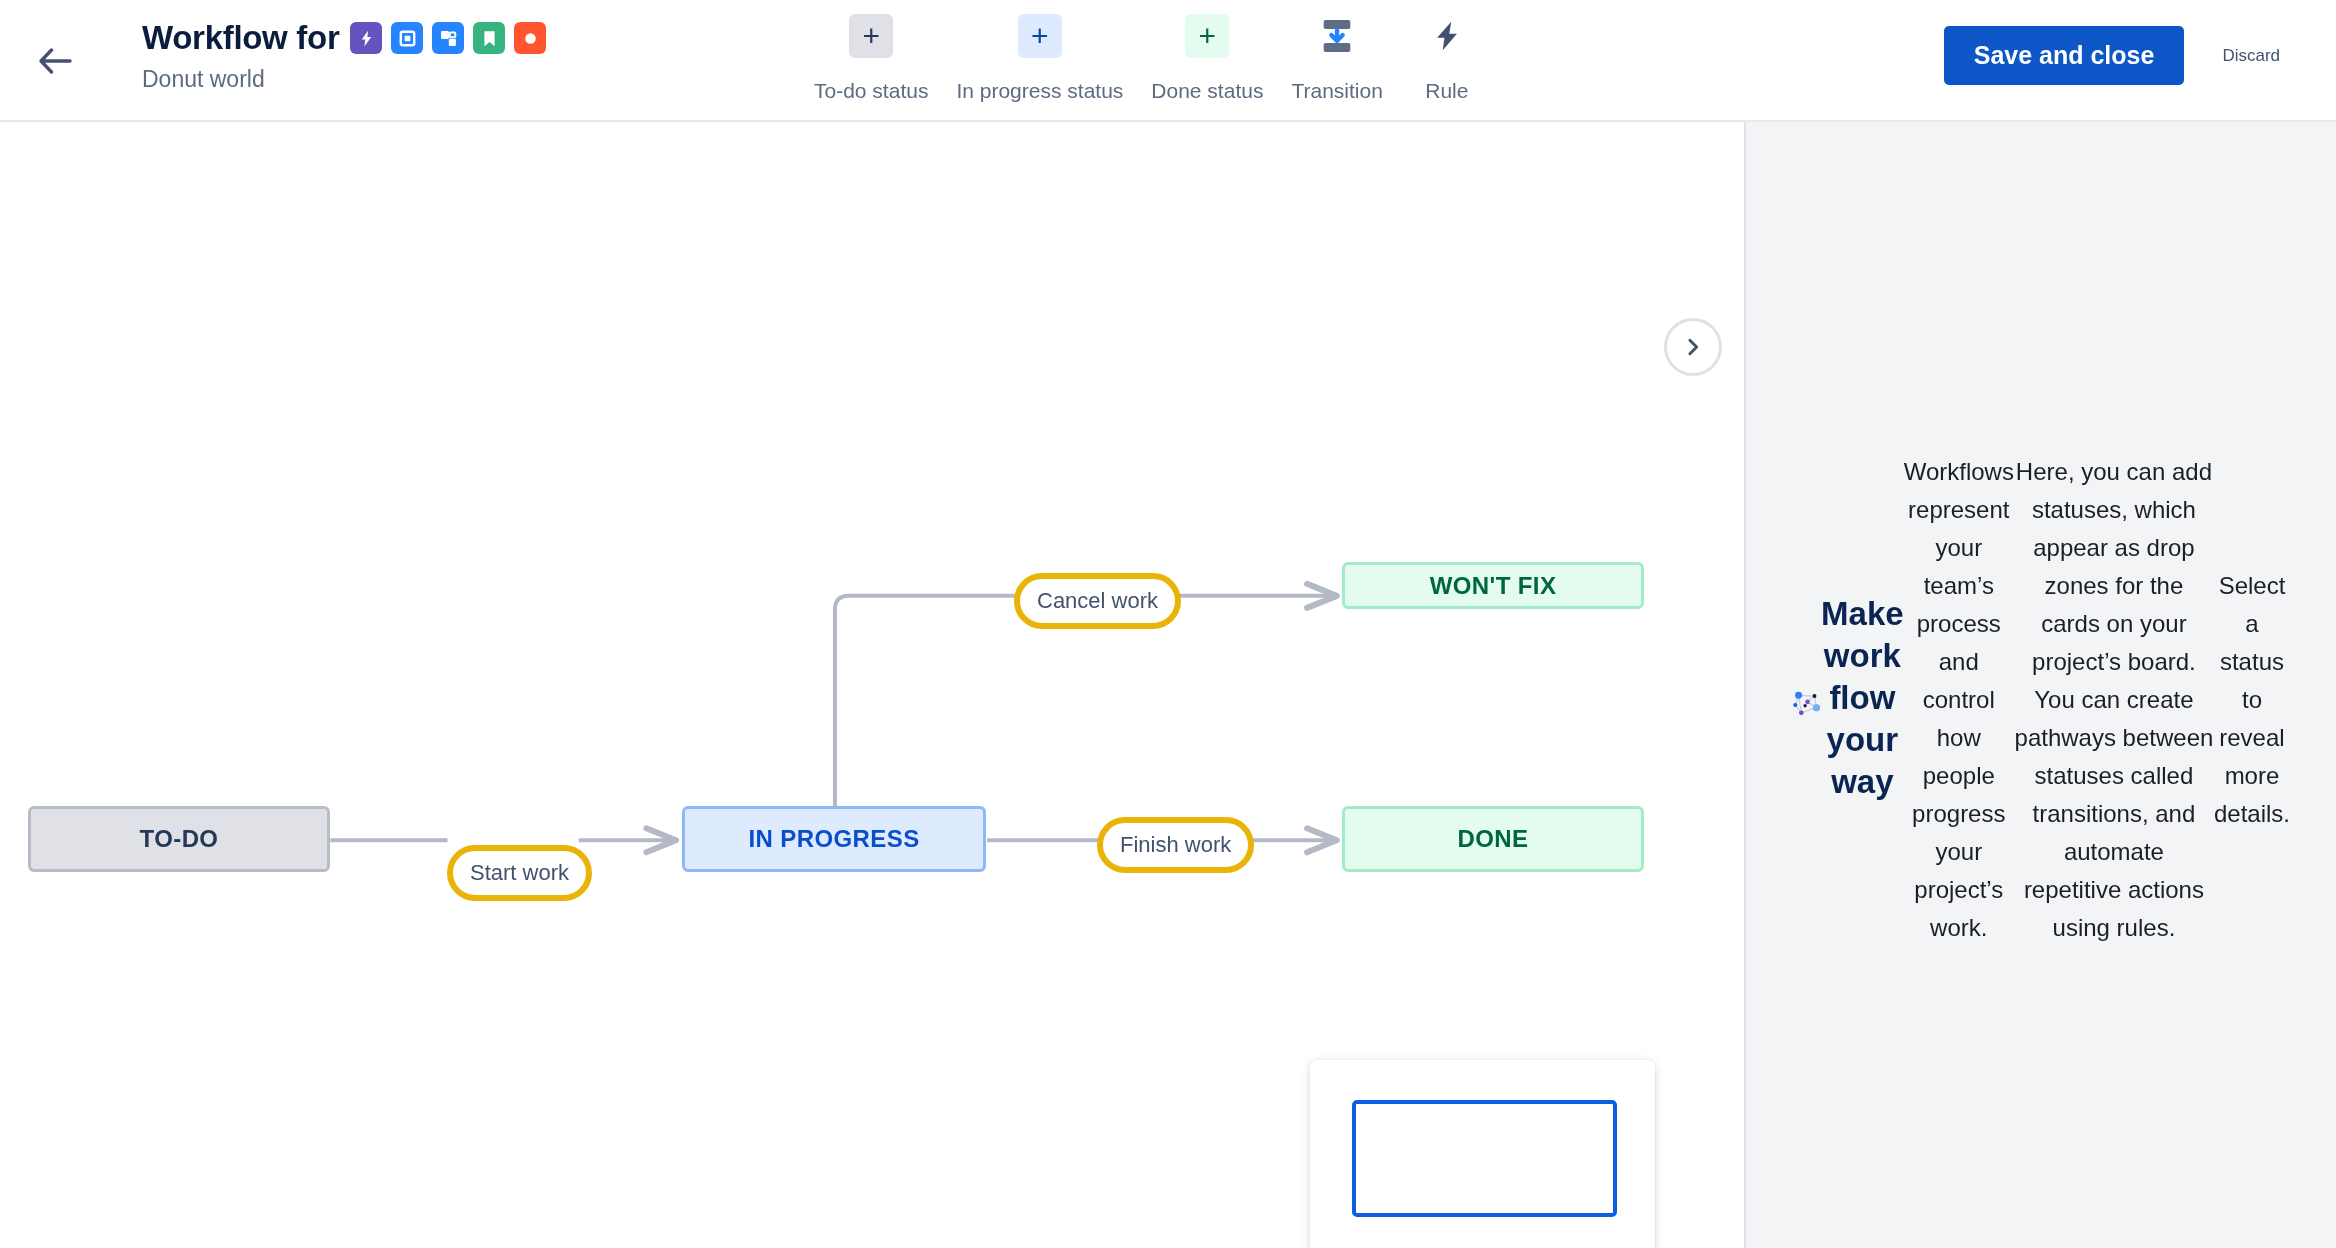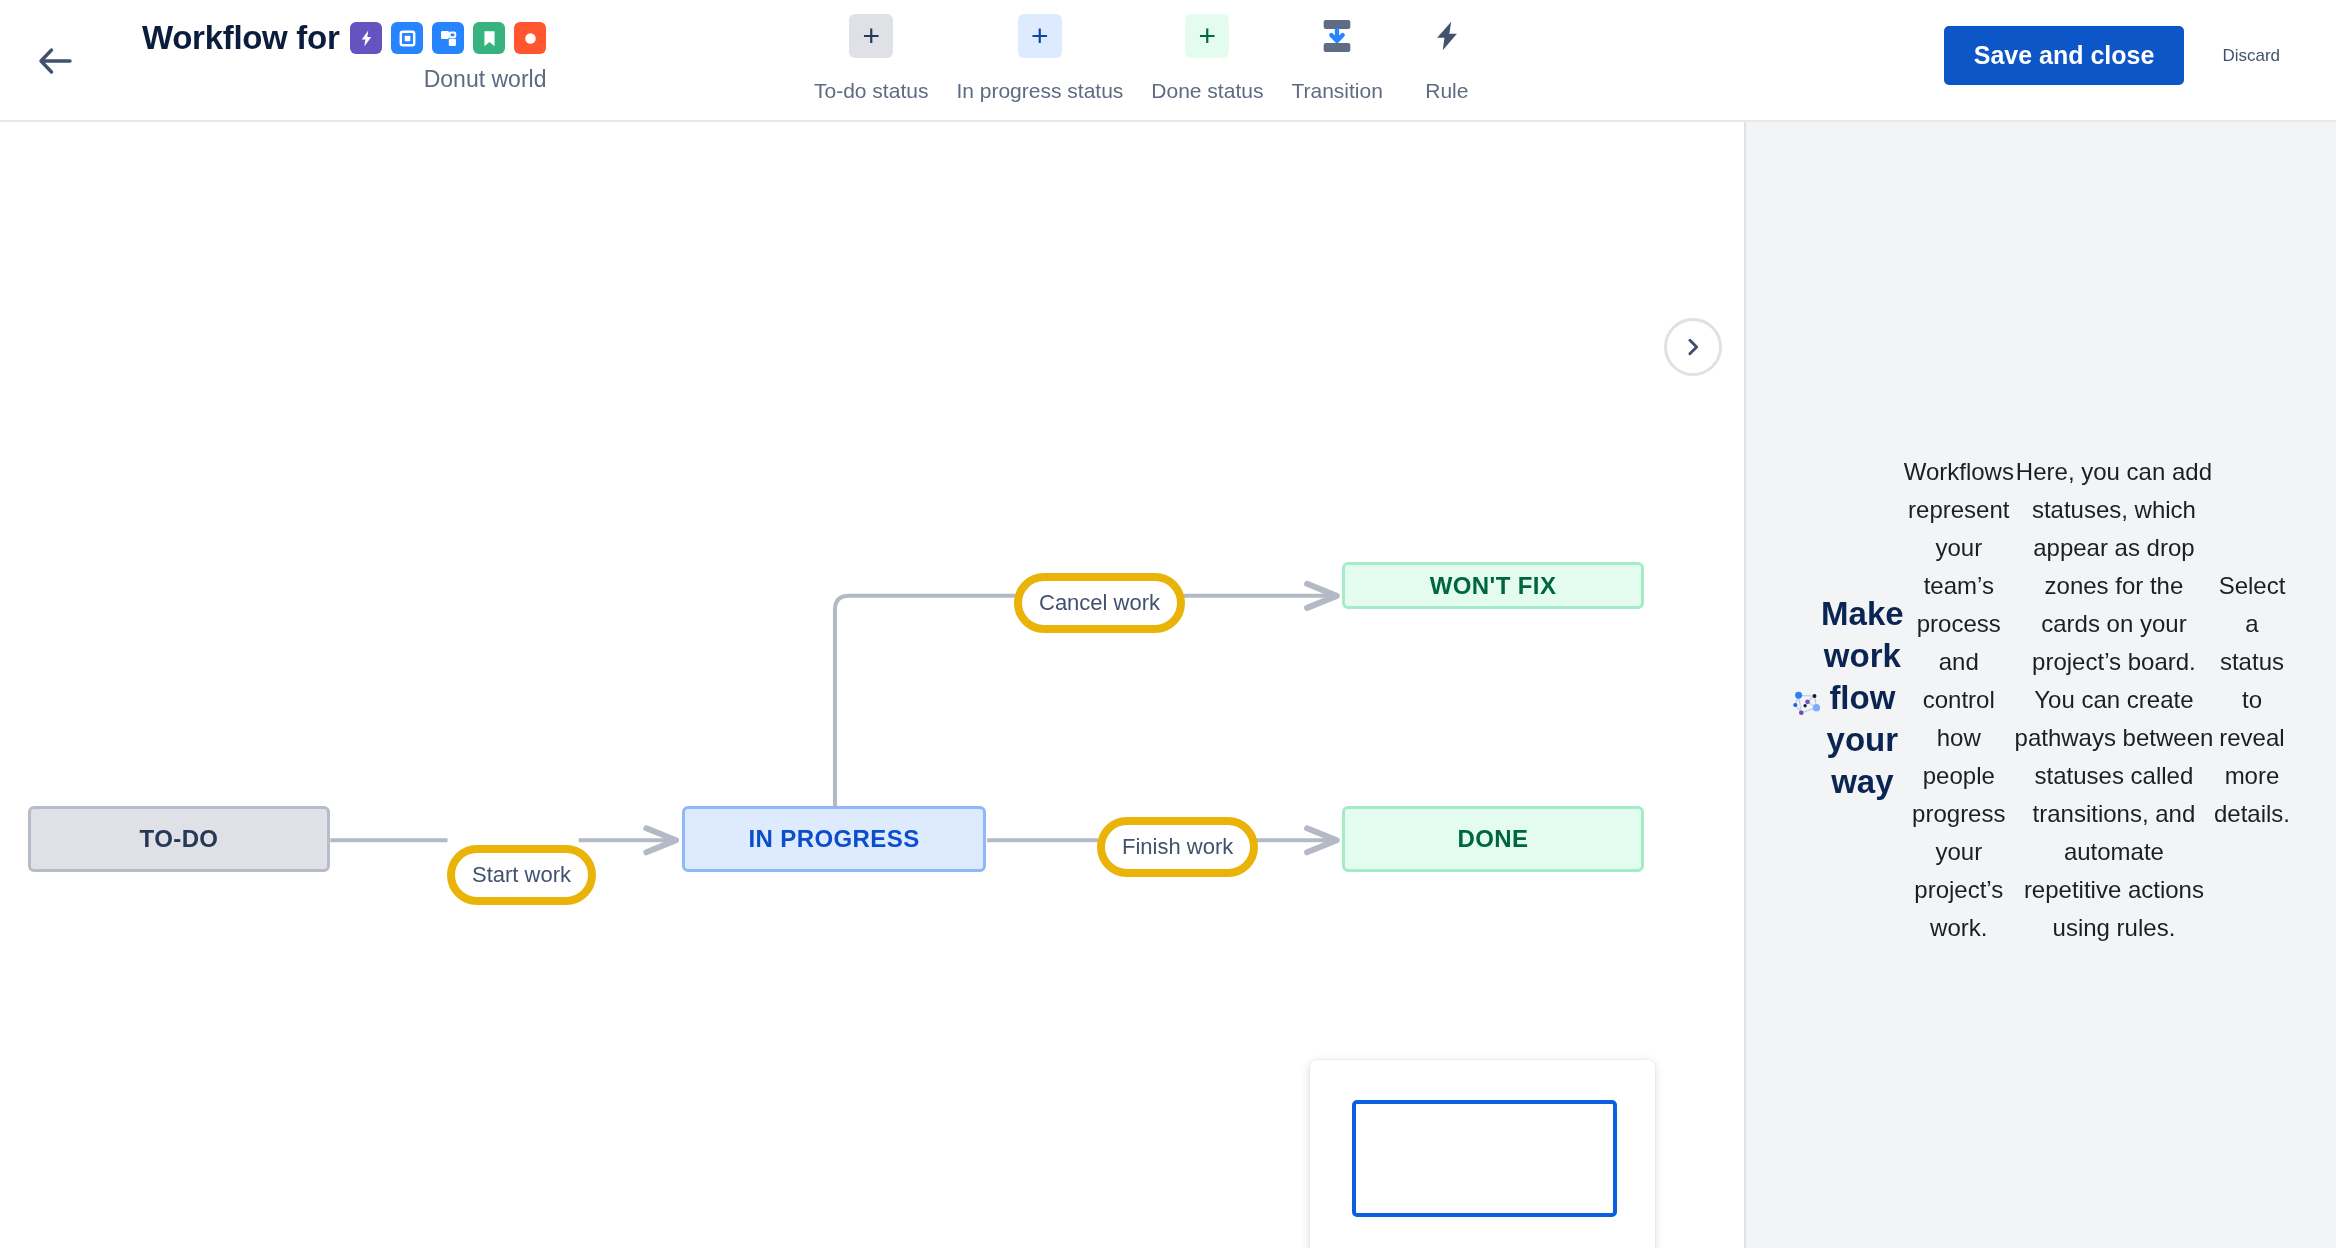--- a/index.html
+++ b/index.html
@@ -19,21 +19,21 @@
     background: #fff;
     border-bottom: 2px solid #e6e8eb;
     display: flex; align-items: flex-start;
   }
   .back-btn {
     position: absolute; left: 32px; top: 38px;
     width: 46px; height: 46px;
     display: flex; align-items: center; justify-content: center;
     cursor: pointer; color: #42526e;
   }
-  .title-block { position: absolute; left: 142px; top: 18px; text-align: right; }
+  .title-block { position: absolute; left: 142px; top: 18px; }
   .title-row { display: flex; align-items: center; gap: 11px; }
   .title-text {
     font-size: 33px; font-weight: bold; color: #0b1c3d;
     letter-spacing: -0.3px; line-height: 40px;
   }
   .type-icons { display: flex; gap: 9px; align-items: center; }
   .type-icon {
     width: 32px; height: 32px; border-radius: 6px;
     display: flex; align-items: center; justify-content: center;
     cursor: pointer;
@@ -90,21 +90,21 @@
     border-radius: 6px; border-width: 3px; border-style: solid;
     font-size: 24px; font-weight: bold; letter-spacing: 0.4px;
     cursor: pointer; text-align: center;
   }
   .n-todo { background: #dfe1e6; border-color: #b7bdc7; color: #253858; }
   .n-prog { background: #deebff; border-color: #8fb8f6; color: #0b4ecc; }
   .n-done { background: #e3fcef; border-color: #a3ecc6; color: #00663f; }
 
   .tlabel {
     position: absolute;
-    background: #fff; border: 8px solid #eab308; border-radius: 100px;
+    background: #fff; border: 6px solid #eab308; border-radius: 100px;
     font-size: 22px; color: #42526e; line-height: 1;
     padding: 11px 17px; cursor: pointer; white-space: nowrap;
   }
   .edges { position: absolute; left: 0; top: 0; width: 100%; height: 100%; pointer-events: none; }
 
   
   .collapse-btn {
     position: absolute; top: 196px; left: 1664px;
     width: 58px; height: 58px; border-radius: 50%;
     background: #fff; border: 3px solid #dfe1e6;

